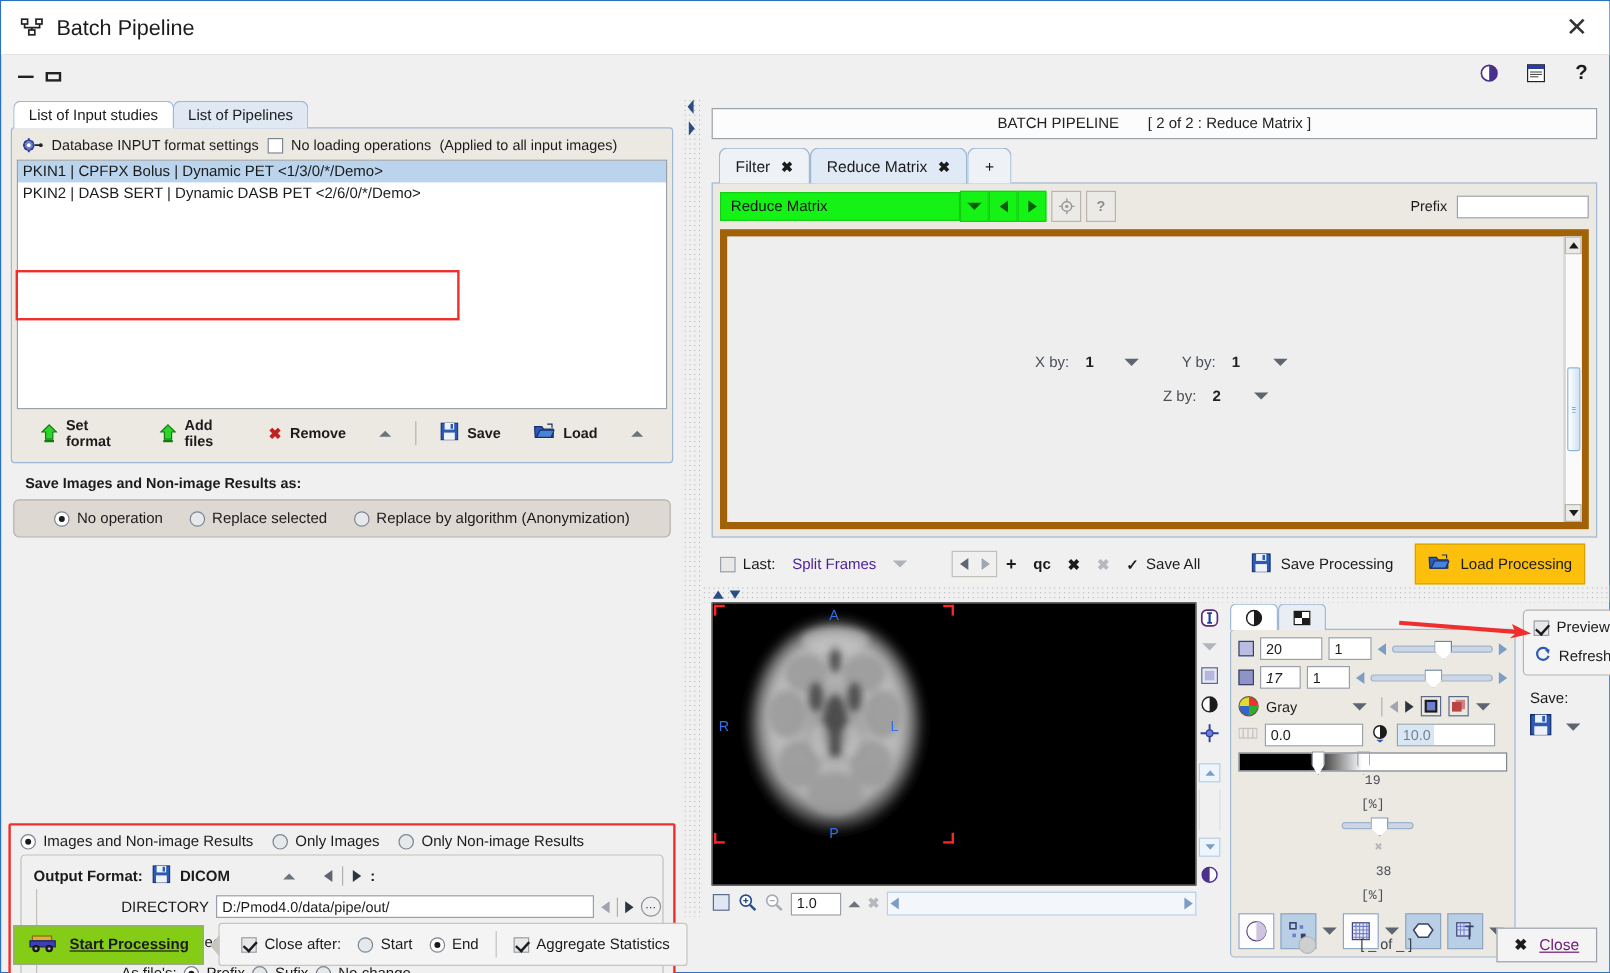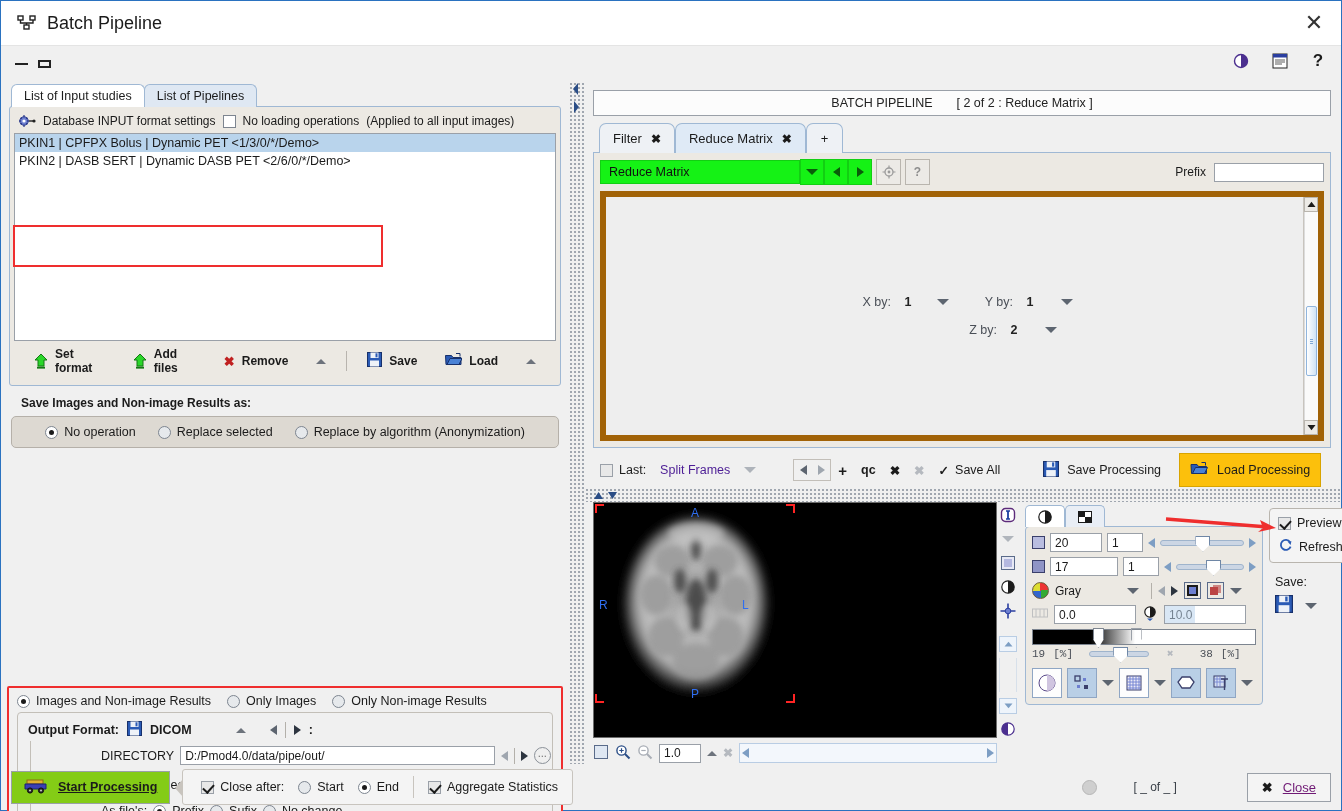--- a/index.html
+++ b/index.html
@@ -267,21 +267,21 @@
   .sl-track { flex:1; height:6px; background:#ccd6e4; border:1px solid #9fb4cc; border-radius:3px; position:relative; }
   .sl-thumb { position:absolute; top:-5px; width:15px; height:16px; background:#fff; border:1px solid #6f87a6;
     clip-path: polygon(0 0,100% 0,100% 55%,50% 100%,0 55%); }
   .pal-row { display:flex; align-items:center; gap:6px; margin:6px 0; }
   .pal-circle { width:17px; height:17px; border-radius:50%;
     background:conic-gradient(#e33 0 25%,#3a3 0 50%,#36c 0 75%,#dd3 0 100%); border:1px solid #6b5a3a; }
   .mini-sq { width:17px;height:17px;border:1px solid #5a6b8a; display:flex;align-items:center;justify-content:center;}
   .range-row { display:flex; align-items:center; gap:6px; margin:4px 0; }
   .gradbar { height:16px; border:1px solid #7d8590; margin:5px 0 2px 0;
     background:linear-gradient(to right,#000 0 26%,#000 26%,#fff 46%,#fff 100%); position:relative; }
-  .pct-row { display:flex; align-items:center; gap:8px; font-family:"Liberation Mono", monospace; font-size:11px; color:#4a4f57; }
+  .pct-row { display:flex; align-items:center; gap:8px; font-family:"Liberation Mono", monospace; font-size:11px; color:#4a4f57;flex-direction:column; }
   .btn-row { display:flex; align-items:center; gap:5px; margin-top:8px; }
   .tool-sq { width:30px; height:30px; border:1px solid #8fa6c4; background:#b9cfe6; display:flex;align-items:center;justify-content:center; cursor:pointer;}
   .tool-sq.white { background:#fdfdfd; }
   .side-col { width:80px; display:flex; flex-direction:column; align-items:flex-start; padding-top:6px; flex:0 0 auto; }
   .preview-box { border:1px solid #b9b5ae; background:#f4f4f4; border-radius:4px; padding:7px 8px; width:78px; }
   .pv-line { display:flex; align-items:center; gap:6px; font-size:12.5px; margin-bottom:8px; }
   .red-arrow { position:absolute; left:-105px; top:8px; width:120px; height:16px; }
 </style>
 </head>
 <body>
@@ -861,21 +861,21 @@
               <input class="txtinput" style="width: 52px;" value="20">
               <input class="txtinput" style="width: 36px;" value="1">
               <span class="nav-tri-l" style="border-right-color:#7d9ec4;"></span>
               <span class="sl-track">
                   <span class="sl-thumb" style="left:42%;"></span>
                 </span>
               <span class="nav-tri-r" style="border-left-color:#7d9ec4;"></span>
             </div>
             <div class="cline">
               <span class="sq-icon" style="background:#8f94c6;"></span>
-              <input class="txtinput" style="width: 68px;" value="17">
+              <input class="txtinput" style="width: 34px; font-style: italic;" value="17">
               <input class="txtinput" style="width: 36px;" value="1">
               <span class="nav-tri-l" style="border-right-color:#7d9ec4;"></span>
               <span class="sl-track">
                   <span class="sl-thumb" style="left:44%;"></span>
                 </span>
               <span class="nav-tri-r" style="border-left-color:#7d9ec4;"></span>
             </div>
 
             <div class="pal-row">
               <span class="pal-circle"></span>

